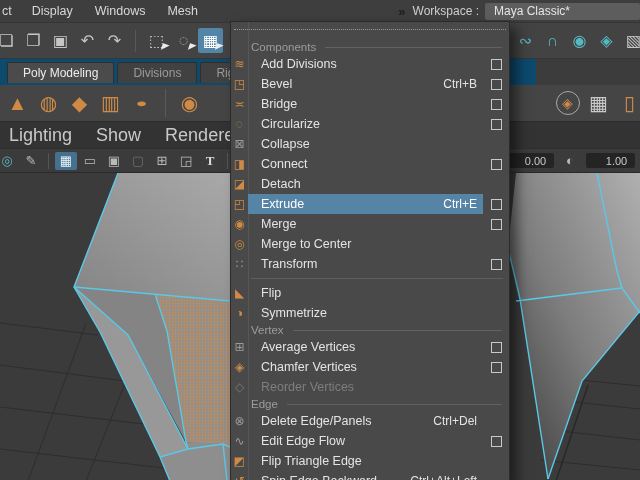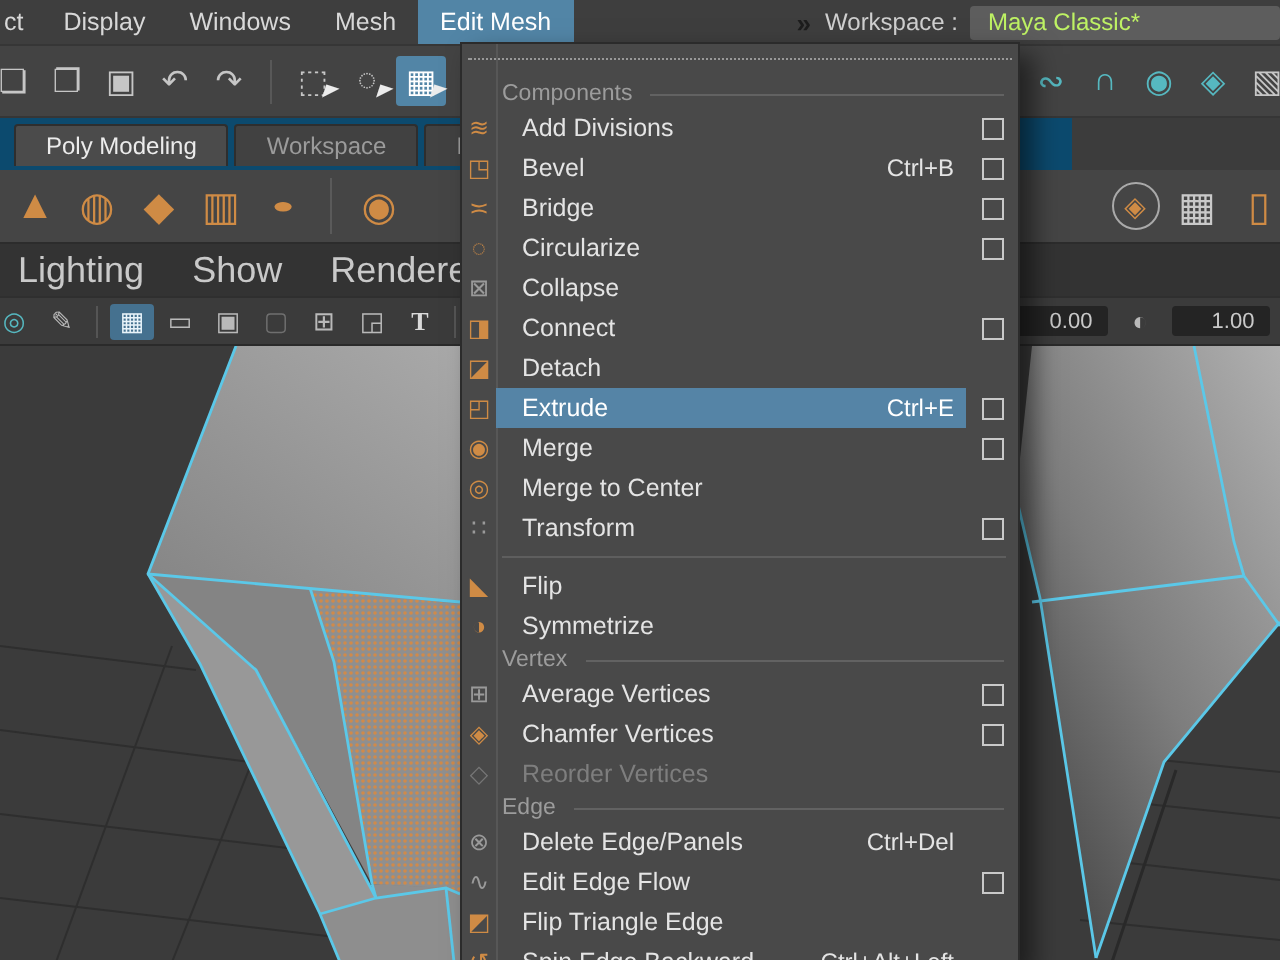--- a/index.html
+++ b/index.html
@@ -10,21 +10,21 @@
   .menubar{position:absolute;left:0;top:0;width:640px;height:22px;background:#3e3e3e;
            display:flex;align-items:center;z-index:6;}
   .mb-items{display:flex;align-items:center;height:100%;}
   .mb-item{padding:0 11px;height:100%;display:flex;align-items:center;color:#d8d8d8;cursor:default;}
   .mb-item.clip{padding:0 9px 0 2px;}
   .mb-item.active{background:#5285a6;color:#fff;}
   .mb-right{position:absolute;right:0;top:0;height:22px;display:flex;align-items:center;}
   .chev{color:#1d1d1d;font-weight:bold;font-size:13px;margin-right:7px;}
   .ws-label{color:#cfcfcf;margin-right:6px;font-size:12px;}
   .ws-field{width:146px;height:17px;background:#5d5d5d;border-radius:2px;display:flex;
-            align-items:center;padding-left:9px;color:#bef264;font-size:12px;}
+            align-items:center;padding-left:9px;color:#e5e5e5;font-size:12px;}
   
   .toolbar{position:absolute;left:0;top:22px;width:640px;height:37px;background:#434343;
            border-top:1px solid #363636;border-bottom:1px solid #363636;display:flex;align-items:center;
            box-sizing:border-box;z-index:5;}
   .tb-left{display:flex;align-items:center;margin-left:-7px;}
   .tb-right{display:flex;align-items:center;margin-left:auto;margin-right:-7px;}
   .tbi{width:25px;height:25px;display:flex;align-items:center;justify-content:center;
        font-size:16px;color:#c6c6c6;margin:0 1px;border-radius:2px;position:relative;}
   .tbi.active{background:#5285a6;color:#fff;}
   .tbi .teal{color:#56b8c0;}
@@ -97,21 +97,20 @@
 <body>
 
 <div id="app">
 
   <div class="menubar">
     <div class="mb-items" id="mb-items">
         <div class="mb-item clip">ct</div>
         <div class="mb-item">Display</div>
         <div class="mb-item">Windows</div>
         <div class="mb-item">Mesh</div>
-        <div class="mb-item active">Edit Mesh</div>
       </div>
     <div class="mb-right">
       <span class="chev">»</span>
       <span class="ws-label">Workspace :</span>
       <div class="ws-field">Maya Classic*</div>
     </div>
   </div>
 
   <div class="toolbar">
     <div class="tb-left" id="tb-left">
@@ -162,21 +161,21 @@
         </div>
         <div class="tbi">
           <span>▧</span>
         </div>
       </div>
   </div>
 
   <div class="shelf-tabs">
     <div class="tabs-left" id="tabs-left">
         <div class="tab active">Poly Modeling</div>
-        <div class="tab">Workspace</div>
+        <div class="tab">Divisions</div>
         <div class="tab">Rigging</div>
       </div>
     <div class="tabs-right" id="tabs-right">
         <div class="tab">Custom</div>
         <div class="tab">Arnold</div>
       </div>
   </div>
 
   <div class="shelf">
     <div class="shelf-left" id="shelf-left">

